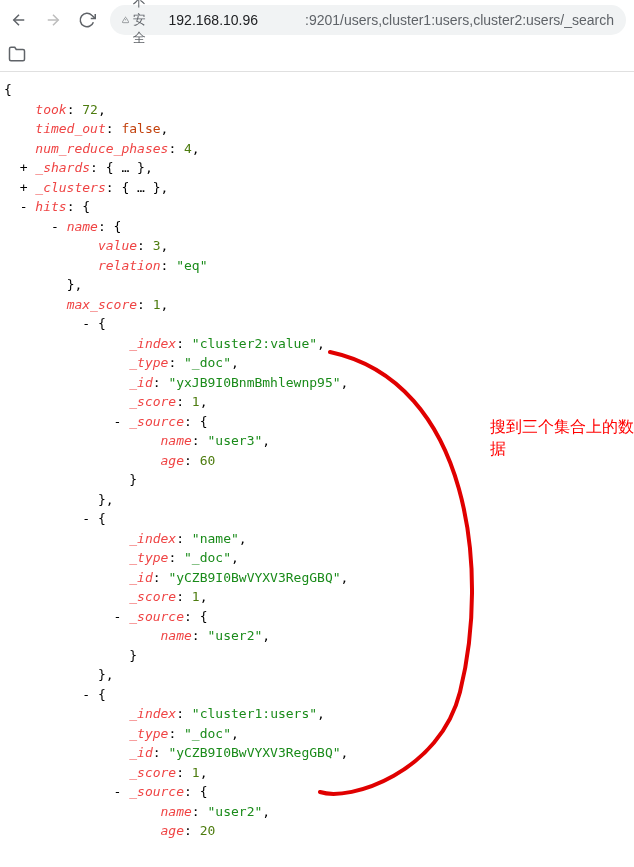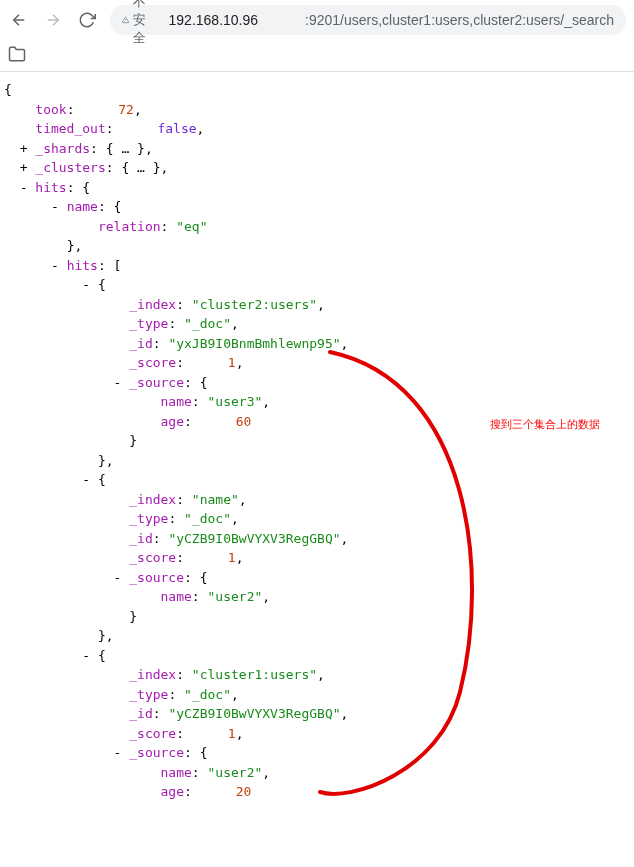--- a/index.html
+++ b/index.html
@@ -57,31 +57,31 @@
   .tab-icon { color: #5f6368; }
   .content {
     font-family: Consolas, Monaco, monospace;
     font-size: 13px;
     line-height: 1.5;
     padding: 8px 4px;
     position: relative;
   }
   .line { white-space: pre; }
   .guide { color: #ccc; }
-  .key { color: #a21caf; }
+  .key { color: #ef4444; font-style: italic; }
   .str { color: #1a8b1a; }
-  .num { color: #c2410c; margin-left: 36px; }
-  .bool { color: #6d28d9; margin-left: 36px; }
+  .num { color: #4d7c0f; }
+  .bool { color: #c2410c; }
   .punct { color: #000; }
   .toggle { color: #000; cursor: pointer; user-select: none; }
   .annotation {
     position: absolute;
     color: #ff0000;
-    font-family: Liberation Serif, serif;
-    font-size: 11px;
+    font-family: Liberation Mono, monospace;
+    font-size: 16px;
     line-height: 1.4;
   }
   svg.curve {
     position: absolute;
     pointer-events: none;
   }
 </style>
 </head>
 <body>
 
@@ -124,30 +124,32 @@
     <svg width="18" height="18" viewBox="0 0 24 24" fill="none" stroke="currentColor" stroke-width="2">
         <path d="M22 19a2 2 0 0 1-2 2H4a2 2 0 0 1-2-2V5a2 2 0 0 1 2-2h5l2 3h9a2 2 0 0 1 2 2z"></path>
       </svg>
   </div>
 </div>
 
 <div class="content">
 <div class="line"><span class="punct">{</span></div>
 <div class="line"><span class="guide">    </span><span class="key">took</span><span class="punct">: </span><span class="num">72</span><span class="punct">,</span></div>
 <div class="line"><span class="guide">    </span><span class="key">timed_out</span><span class="punct">: </span><span class="bool">false</span><span class="punct">,</span></div>
+<div class="line"><span class="guide">    </span><span class="key">num_reduce_phases</span><span class="punct">: </span><span class="num">4</span><span class="punct">,</span></div>
 <div class="line"><span class="guide">  </span><span class="toggle">+ </span><span class="key">_shards</span><span class="punct">: { </span><span>…</span><span class="punct"> },</span></div>
 <div class="line"><span class="guide">  </span><span class="toggle">+ </span><span class="key">_clusters</span><span class="punct">: { </span><span>…</span><span class="punct"> },</span></div>
 <div class="line"><span class="guide">  </span><span class="toggle">- </span><span class="key">hits</span><span class="punct">: {</span></div>
 <div class="line"><span class="guide">      </span><span class="toggle">- </span><span class="key">name</span><span class="punct">: {</span></div>
+<div class="line"><span class="guide">            </span><span class="key">value</span><span class="punct">: </span><span class="num">3</span><span class="punct">,</span></div>
 <div class="line"><span class="guide">            </span><span class="key">relation</span><span class="punct">: </span><span class="str">"<span>eq</span>"</span></div>
 <div class="line"><span class="guide">        </span><span class="punct">},</span></div>
-<div class="line"><span class="guide">      </span><span class="toggle">- </span><span class="key">hits</span><span class="punct">: [</span></div>
+<div class="line"><span class="guide">        </span><span class="key">max_score</span><span class="punct">: </span><span class="num">1</span><span class="punct">,</span></div>
 
 <div class="line"><span class="guide">          </span><span class="toggle">- </span><span class="punct">{</span></div>
-<div class="line"><span class="guide">                </span><span class="key">_index</span><span class="punct">: </span><span class="str">"<span>cluster2:users</span>"</span><span class="punct">,</span></div>
+<div class="line"><span class="guide">                </span><span class="key">_index</span><span class="punct">: </span><span class="str">"<span>cluster2:value</span>"</span><span class="punct">,</span></div>
 <div class="line"><span class="guide">                </span><span class="key">_type</span><span class="punct">: </span><span class="str">"<span>_doc</span>"</span><span class="punct">,</span></div>
 <div class="line"><span class="guide">                </span><span class="key">_id</span><span class="punct">: </span><span class="str">"<span>yxJB9I0BnmBmhlewnp95</span>"</span><span class="punct">,</span></div>
 <div class="line"><span class="guide">                </span><span class="key">_score</span><span class="punct">: </span><span class="num">1</span><span class="punct">,</span></div>
 <div class="line"><span class="guide">              </span><span class="toggle">- </span><span class="key">_source</span><span class="punct">: {</span></div>
 <div class="line"><span class="guide">                    </span><span class="key">name</span><span class="punct">: </span><span class="str">"<span>user3</span>"</span><span class="punct">,</span></div>
 <div class="line"><span class="guide">                    </span><span class="key">age</span><span class="punct">: </span><span class="num">60</span></div>
 <div class="line"><span class="guide">                </span><span class="punct">}</span></div>
 <div class="line"><span class="guide">            </span><span class="punct">},</span></div>
 
 <div class="line"><span class="guide">          </span><span class="toggle">- </span><span class="punct">{</span></div>

